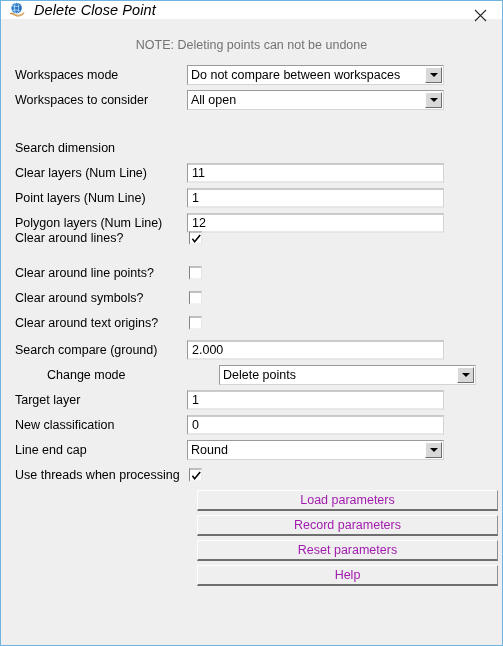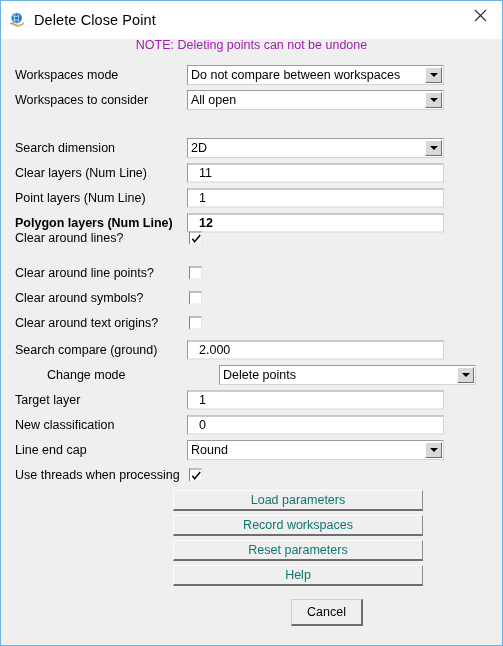--- a/index.html
+++ b/index.html
@@ -17,24 +17,25 @@
     height: 646px;
     background: #efefef;
     border: 1px solid #6fb3e0;
     overflow: hidden;
   }
 
   
   #titlebar {
     position: absolute;
     left: 0; top: 0;
-    width: 501px; height: 38px;
-    background: #ffffff;
-    display: flex;
-    align-items: center;
+    width: 501px; height: 18px;
+    background: #ffffff;
+    display: flex;
+    align-items: center;
+    font-style: italic;
   }
   #title-icon {
     width: 18px; height: 18px;
     margin-left: 7px;
     position: relative;
     flex: none;
   }
   #title-text {
     margin-left: 8px;
     font-size: 14.5px;
@@ -55,21 +56,21 @@
 
   
   #note {
     position: absolute;
     left: 0; top: 29px;
     width: 501px; height: 30px;
     display: flex;
     align-items: center;
     justify-content: center;
     font-size: 12.5px;
-    color: #a21caf;
+    color: #737373;
   }
 
   
   .row {
     position: absolute;
     left: 0;
     width: 501px;
     height: 25px;
   }
   .lbl {
@@ -93,21 +94,21 @@
     top: 50%;
     transform: translateY(-50%);
     height: 19px;
     background: #ffffff;
     border: 1px solid #d4d4d4;
     border-top-color: #9a9a9a;
     border-left-color: #9a9a9a;
     font-size: 12.5px;
     color: #000;
     line-height: 17px;
-    padding-left: 11px;
+    padding-left: 4px;
     white-space: nowrap;
     overflow: hidden;
   }
 
   
   .combo {
     top: 50%;
     transform: translateY(-50%);
     height: 20px;
     background: #ffffff;
@@ -152,30 +153,30 @@
     border-top: 1px solid #848484;
     border-left: 1px solid #848484;
     border-right: 1px solid #e6e6e6;
     border-bottom: 1px solid #e6e6e6;
   }
   .cbox svg { position: absolute; left: 0; top: 0; }
 
   
   .pbtn {
     position: absolute;
-    left: 172px;
-    width: 250px;
+    left: 196px;
+    width: 301px;
     height: 21px;
     background: #efefef;
     border-top: 1px solid #fdfdfd;
     border-left: 1px solid #fdfdfd;
     border-right: 1px solid #8e8e8e;
     border-bottom: 2px solid #6e6e6e;
     font-size: 12.5px;
-    color: #0f766e;
+    color: #a21caf;
     display: flex;
     align-items: center;
     justify-content: center;
     cursor: default;
   }
 
   
   .dlgbtn {
     position: absolute;
     height: 27px;
@@ -232,31 +233,30 @@
       <div class="row" style="top: 61px;">
         <div class="lbl">Workspaces mode</div>
         <div class="ctrl combo" style="position: absolute;"><span>Do not compare between workspaces</span><div class="arrowbtn"></div></div>
       </div>
       <div class="row" style="top: 86px; padding-left: 9px;">
         <div class="lbl">Workspaces to consider</div>
         <div class="ctrl combo" style="position: absolute;"><span>All open</span><div class="arrowbtn"></div></div>
       </div>
       <div class="row" style="top: 134px;">
         <div class="lbl">Search dimension</div>
-        <div class="ctrl combo" style="position: absolute;"><span>2D</span><div class="arrowbtn"></div></div>
       </div>
       <div class="row" style="top: 159px;">
         <div class="lbl">Clear layers (Num Line)</div>
         <div class="ctrl tinput" style="position: absolute;">11</div>
       </div>
       <div class="row" style="top: 184px;">
         <div class="lbl">Point layers (Num Line)</div>
         <div class="ctrl tinput" style="position: absolute;">1</div>
       </div>
-      <div class="row" style="top: 209px; font-weight: bold;">
+      <div class="row" style="top: 209px;">
         <div class="lbl">Polygon layers (Num Line)</div>
         <div class="ctrl tinput" style="position: absolute;">12</div>
       </div>
       <div class="row" style="top: 224px;">
         <div class="lbl">Clear around lines?</div>
         <div class="cbox">
           <svg width="13" height="13" viewBox="0 0 13 13">
             <path d="M2.4 6.3 L4.6 9.2 L10.2 2.4" stroke="#000" stroke-width="1.5" fill="none"></path>
           </svg>
         </div>
@@ -298,20 +298,19 @@
         <div class="cbox">
           <svg width="13" height="13" viewBox="0 0 13 13">
             <path d="M2.4 6.3 L4.6 9.2 L10.2 2.4" stroke="#000" stroke-width="1.5" fill="none"></path>
           </svg>
         </div>
       </div>
     </div>
 
   <div id="param-buttons">
       <div class="pbtn" style="top: 489px;">Load parameters</div>
-      <div class="pbtn" style="top: 514px;">Record workspaces</div>
+      <div class="pbtn" style="top: 514px;">Record parameters</div>
       <div class="pbtn" style="top: 539px;">Reset parameters</div>
       <div class="pbtn" style="top: 564px;">Help</div>
     </div>
 
-  <div class="dlgbtn" id="cancel-button">Cancel</div>
 
 </div>
 
 </body></html>

